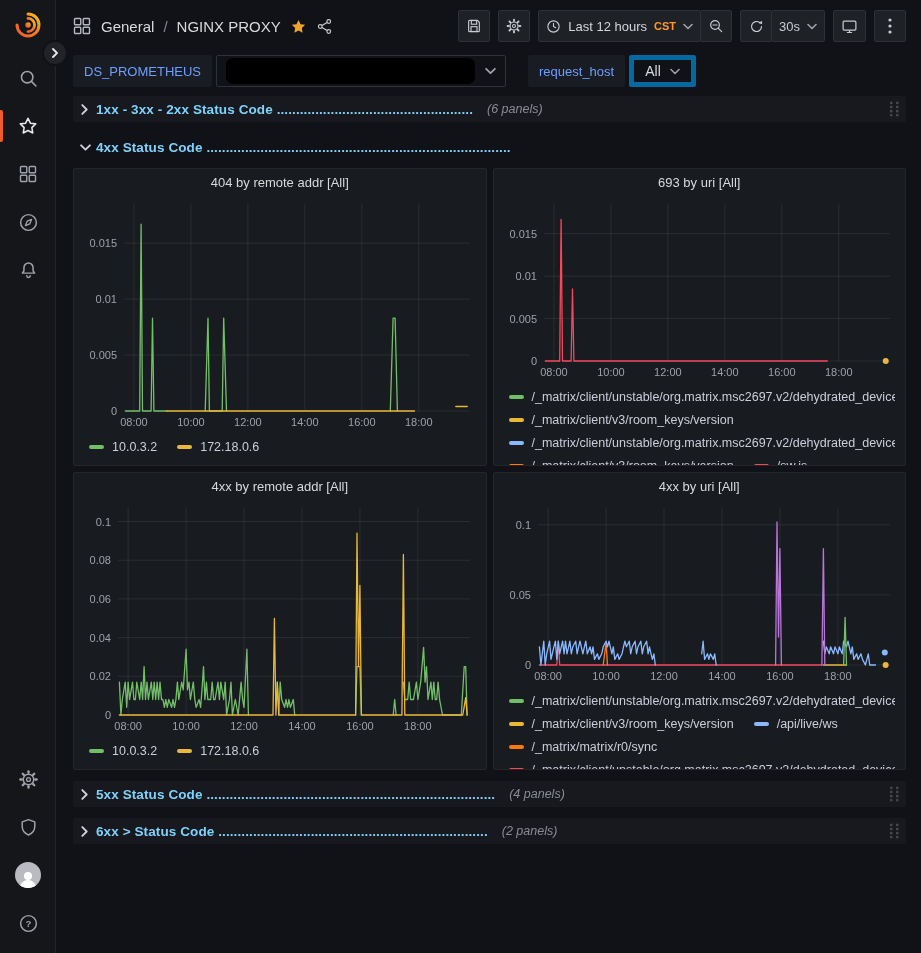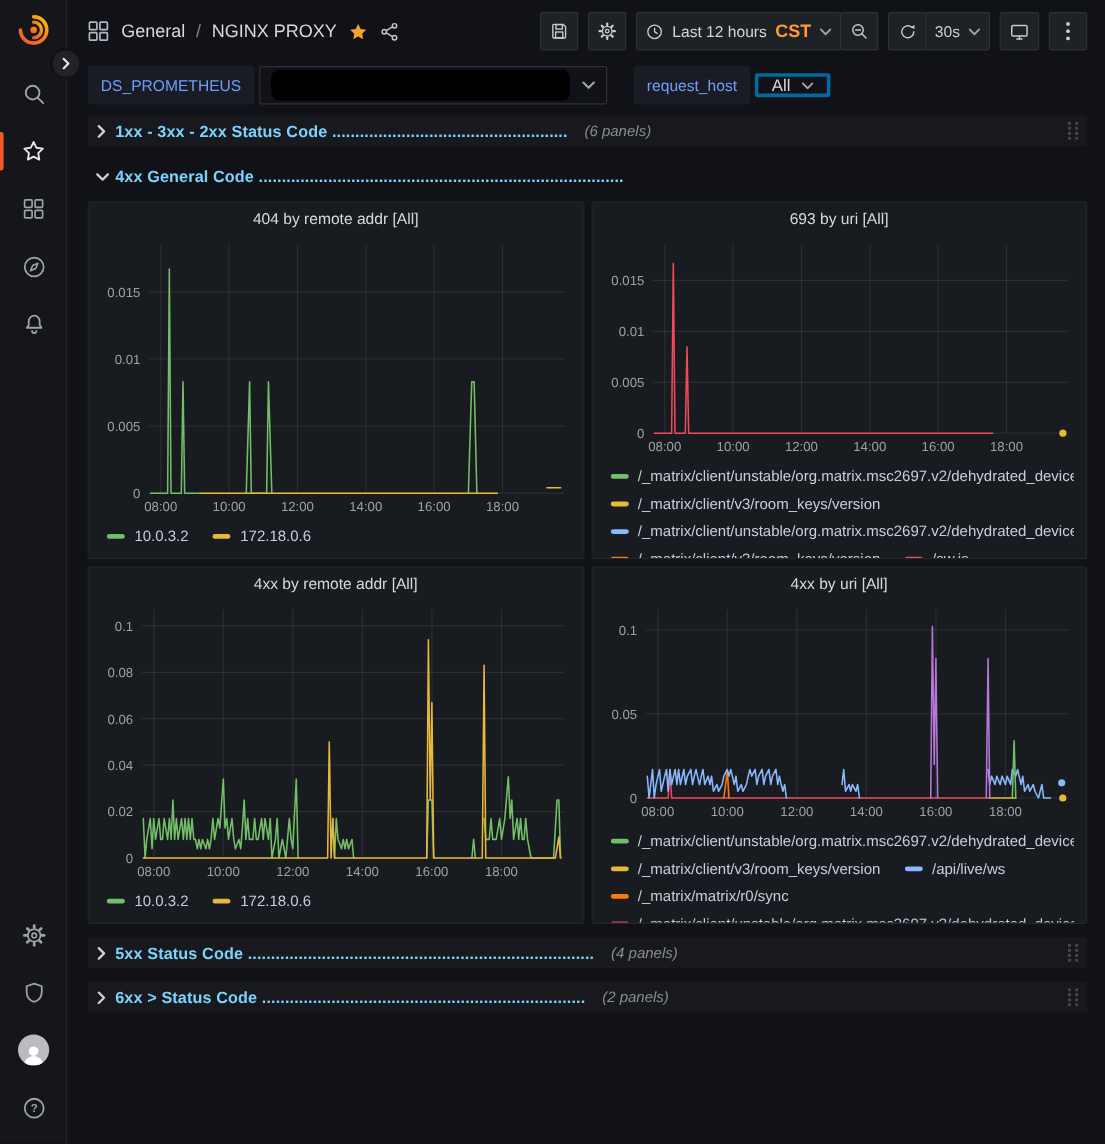--- a/index.html
+++ b/index.html
@@ -23,30 +23,30 @@
   .main{margin-left:56px;}
   .topbar{height:52px;display:flex;align-items:center;padding:0 15px 0 16px;}
   .crumb{display:flex;align-items:center;gap:9px;font-size:15px;color:#D8D9DA;}
   .crumb .sep{color:#85868E;}
   .crumb .link{cursor:pointer;}
   .spacer{flex:1;}
   .btn{height:32px;min-width:32px;display:inline-flex;align-items:center;justify-content:center;background:#1E2126;border:1px solid #2E3138;border-radius:2px;color:#C9CBD2;gap:7px;padding:0 7px;font-size:13px;cursor:pointer;white-space:nowrap;}
   .btn-group{display:inline-flex;margin-left:8px;}
   .btn-group .btn+.btn{margin-left:-1px;}
   .tb-time-text{font-weight:500;color:#D5D6DA;}
-  .tb-cst{font-size:15px;font-weight:700;}
+  .tb-cst{font-size:11px;font-weight:700;}
   .tb-30s{font-weight:500;}
 
   
   .varrow{display:flex;align-items:center;padding-left:17px;height:38px;margin-top:0;text-align:right;}
   .var-label{height:32px;padding:0 11px;background:#191C23;color:#6E9FFF;font-weight:500;font-size:13px;display:flex;align-items:center;border-radius:2px;cursor:pointer;}
   .var-select{height:32px;width:290px;margin-left:4px;border:1px solid #2F323A;background:#111217;border-radius:2px;display:flex;align-items:center;padding:0 9px;cursor:pointer;}
   .redaction{flex:1;height:26px;background:#000;border-radius:7px;margin-right:10px;}
   .var-gap{width:22px;}
-  .var-all{height:20px;margin-left:4px;border:3px solid #0369a1;border-radius:2px;color:#D8D9DD;padding:0 11px;display:flex;gap:9px;align-items:center;font-size:14px;cursor:pointer;}
+  .var-all{height:32px;margin-left:4px;border:5px solid #0369a1;border-radius:2px;color:#D8D9DD;padding:0 11px;display:flex;gap:9px;align-items:center;font-size:14px;cursor:pointer;}
   .chev{color:#9FA2AB;}
 
   
   .dash{padding:6px 15px 0 17px;}
   .rowhdr{height:26px;display:flex;align-items:center;border-radius:2px;padding:0 10px 0 7px;position:relative;cursor:pointer;}
   .rowhdr.collapsed{background:#17191E;}
   .row-chev{width:16px;color:#D0D1D6;flex:none;display:flex;align-items:center;}
   .row-title{font-size:13.5px;font-weight:700;color:#7dd3fc;white-space:nowrap;overflow:hidden;letter-spacing:.1px;}
   .row-count{margin-left:14px;font-style:italic;font-size:12.5px;color:#8A8C94;white-space:nowrap;}
   .row-drag{position:absolute;right:7px;top:50%;transform:translateY(-50%);color:#46474D;cursor:grab;}
@@ -323,21 +323,21 @@
           </svg>
         </span>
     </div>
 
     <div class="rowhdr hdr-4xx">
       <span class="row-chev">
           <svg width="11" height="9" viewBox="0 0 10 8">
             <polyline points="1,2 5,6 9,2" fill="none" stroke="currentColor" stroke-width="1.7" stroke-linecap="round" stroke-linejoin="round"></polyline>
           </svg>
         </span>
-      <span class="row-title">4xx General Code ...............................................................................</span>
+      <span class="row-title">4xx Status Code ...............................................................................</span>
     </div>
 
     <div class="panels">
       <div class="panel">
         <div class="panel-title">404 by remote addr [All]</div>
         <div class="chart-wrap">
             <svg width="398" height="236">
               <line x1="42" x2="388" y1="215" y2="215" stroke="rgba(204,204,220,0.10)" stroke-width="1"></line>
               <text x="35" y="219" text-anchor="end" font-size="11" fill="#9EA0A8" font-family="Liberation Sans, sans-serif">0</text>
               <line x1="42" x2="388" y1="159.05405405405406" y2="159.05405405405406" stroke="rgba(204,204,220,0.10)" stroke-width="1"></line>

